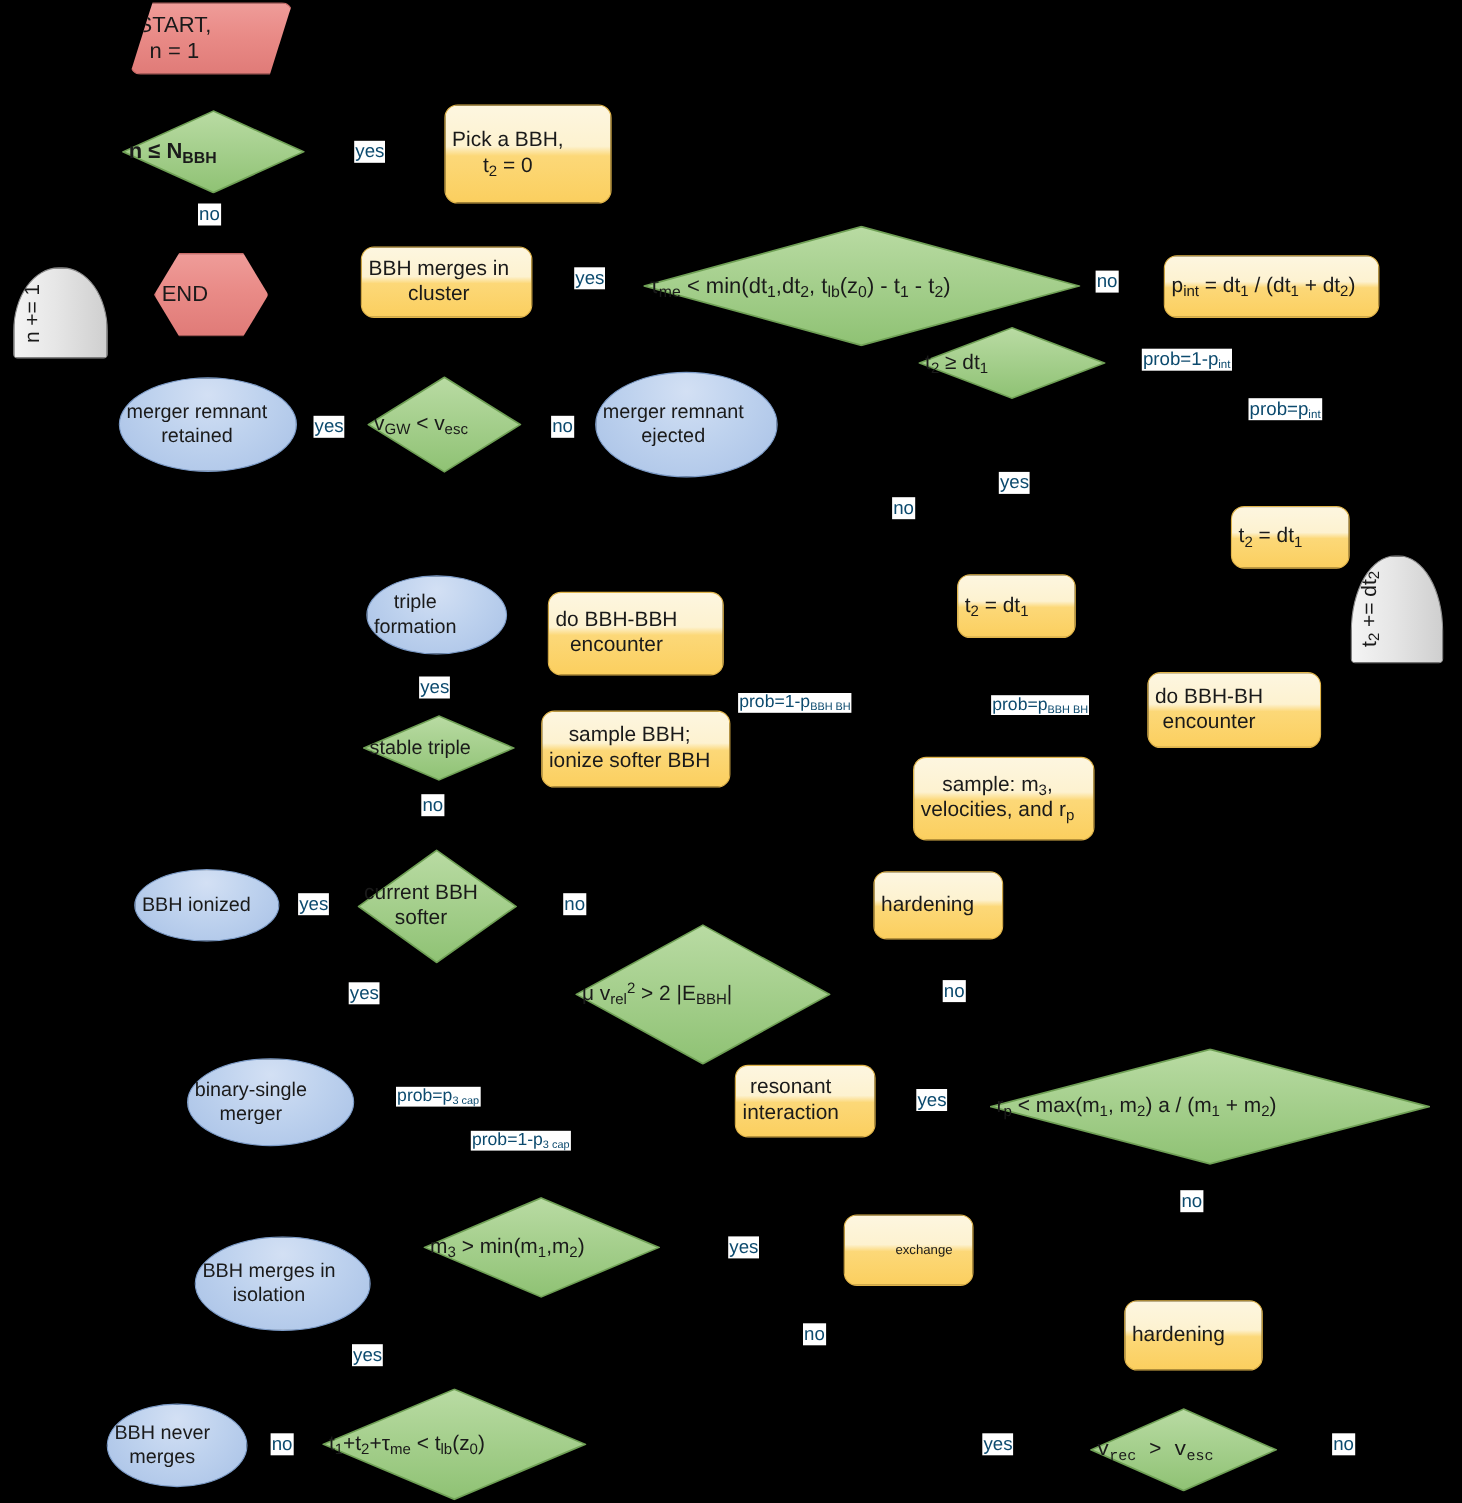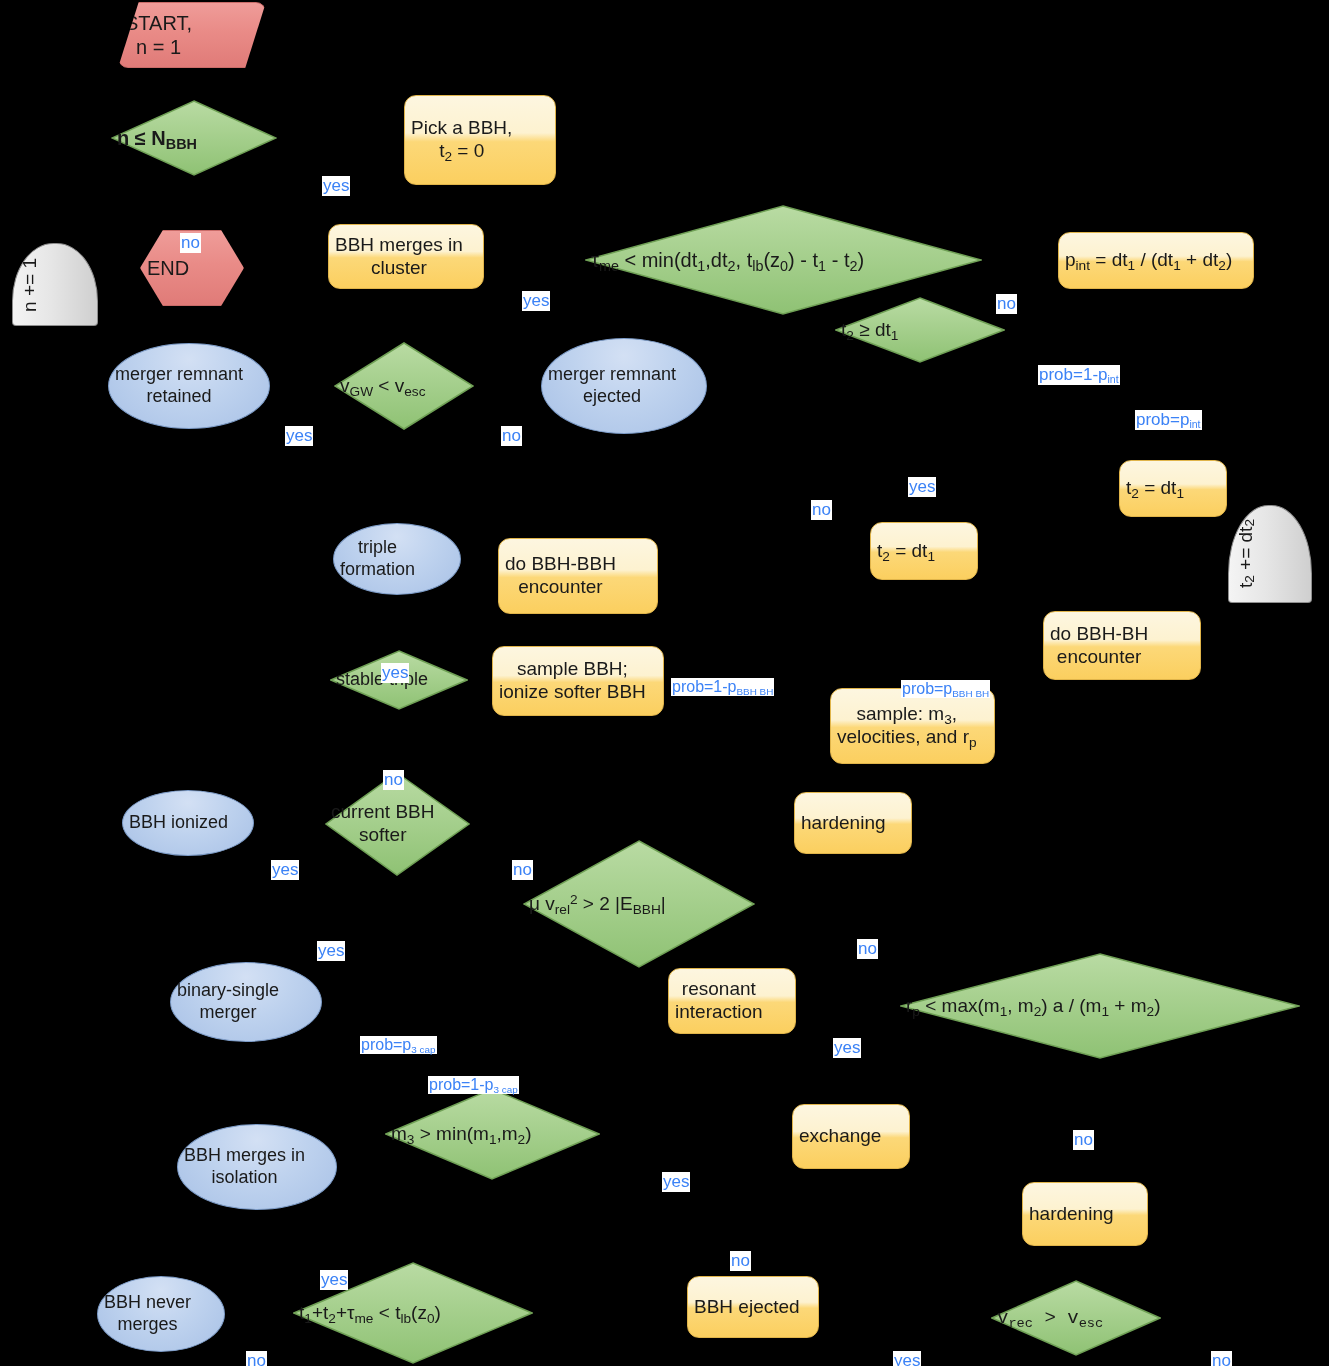--- a/index.html
+++ b/index.html
@@ -32,22 +32,22 @@
        box-shadow:2px 3px 4px rgba(0,0,0,.5);}
 
   
   .loop{border:1px solid #8e8e8e;
         background:linear-gradient(to right,#f4f4f4 0%,#e6e6e6 45%,#cfcfcf 100%);
         border-radius:0 0 0 0;box-shadow:2px 3px 4px rgba(0,0,0,.5);}
   .loop.up{border-radius:48% 48% 4px 4px / 70% 70% 4px 4px;}
   .loop .vtxt{writing-mode:vertical-rl;transform:rotate(180deg);}
 
   
-  .lbl{position:absolute;background:#fff;color:#3b82f6;padding:0 1px;
-       font-size:17px;line-height:1.15;white-space:nowrap;z-index:5;margin-top:48px;}
+  .lbl{position:absolute;background:#fff;color:#0c4a6e;padding:0 1px;
+       font-size:17px;line-height:1.15;white-space:nowrap;z-index:5;}
   .lbl.sm{font-size:16px;}
 
   sub{font-size:.72em;vertical-align:-0.28em;line-height:0;}
   sup{font-size:.72em;vertical-align:0.45em;line-height:0;}
   .ssm{font-size:.62em;vertical-align:-0.28em;line-height:0;}
 </style>
 </head>
 <body>
 
 <div id="canvas">
@@ -246,21 +246,21 @@
           <linearGradient id="gD9" x1="0" y1="0" x2="0" y2="1">
         <stop offset="0" stop-color="#b9dba3"></stop>
             <stop offset="1" stop-color="#8fc274"></stop>
           </linearGradient>
         </defs>
       <polygon points="107,1 214,46 107,91 1,46" fill="url(#gD9)" stroke="#6fa055" stroke-width="1.5"></polygon>
     </svg>
     <span class="txt">m<sub>3</sub> &gt; min(m<sub>1</sub>,m<sub>2</sub>)</span>
   </div>
 
-  <div class="node proc" style="left:792px;top:1104px;width:118px;height:65px;font-size:19px;">
+  <div class="node proc" style="left:767px;top:1104px;width:118px;height:65px;font-size:12px;padding-left:40px;">
     <span class="txt">exchange</span>
   </div>
 
   <div class="node proc" style="left:1022px;top:1182px;width:126px;height:64px;font-size:19px;">
     <span class="txt">hardening</span>
   </div>
 
   <div class="node ell" style="left:97px;top:1276px;width:128px;height:76px;font-size:18px;">
     <span class="txt">BBH never<br>merges</span>
   </div>
@@ -271,23 +271,20 @@
           <linearGradient id="gD10" x1="0" y1="0" x2="0" y2="1">
         <stop offset="0" stop-color="#b9dba3"></stop>
             <stop offset="1" stop-color="#8fc274"></stop>
           </linearGradient>
         </defs>
       <polygon points="120,1 239,51 120,101 1,51" fill="url(#gD10)" stroke="#6fa055" stroke-width="1.5"></polygon>
     </svg>
     <span class="txt">t<sub>1</sub>+t<sub>2</sub>+τ<sub>me</sub> &lt; t<sub>lb</sub>(z<sub>0</sub>)</span>
   </div>
 
-  <div class="node proc" style="left:687px;top:1276px;width:132px;height:62px;font-size:19px;">
-    <span class="txt">BBH ejected</span>
-  </div>
 
   <div class="node dec" style="left:991px;top:1280px;width:170px;height:76px;font-size:19px;font-family:Liberation Mono, monospace;">
     <svg class="dshape" viewBox="0 0 170 76" preserveAspectRatio="none">
       <defs>
           <linearGradient id="gD11" x1="0" y1="0" x2="0" y2="1">
         <stop offset="0" stop-color="#b9dba3"></stop>
             <stop offset="1" stop-color="#8fc274"></stop>
           </linearGradient>
         </defs>
       <polygon points="85,1 169,38 85,75 1,38" fill="url(#gD11)" stroke="#6fa055" stroke-width="1.5"></polygon>

